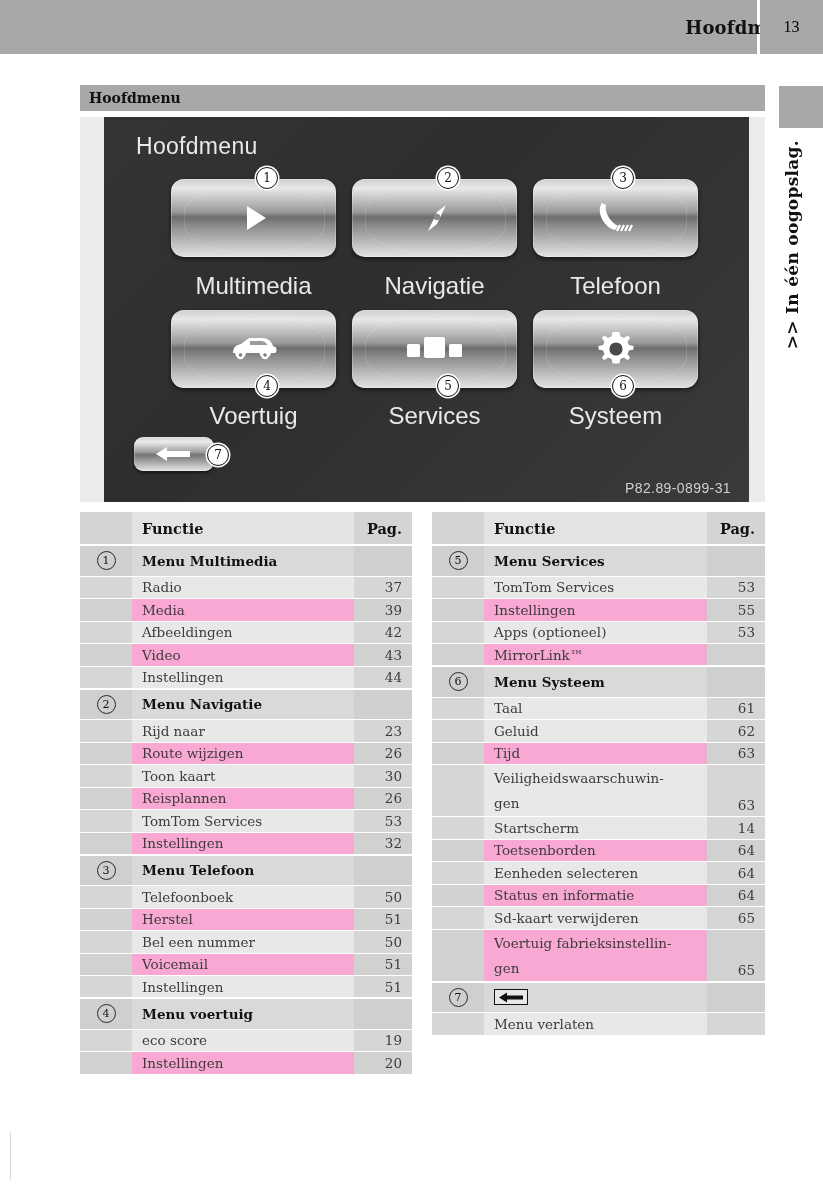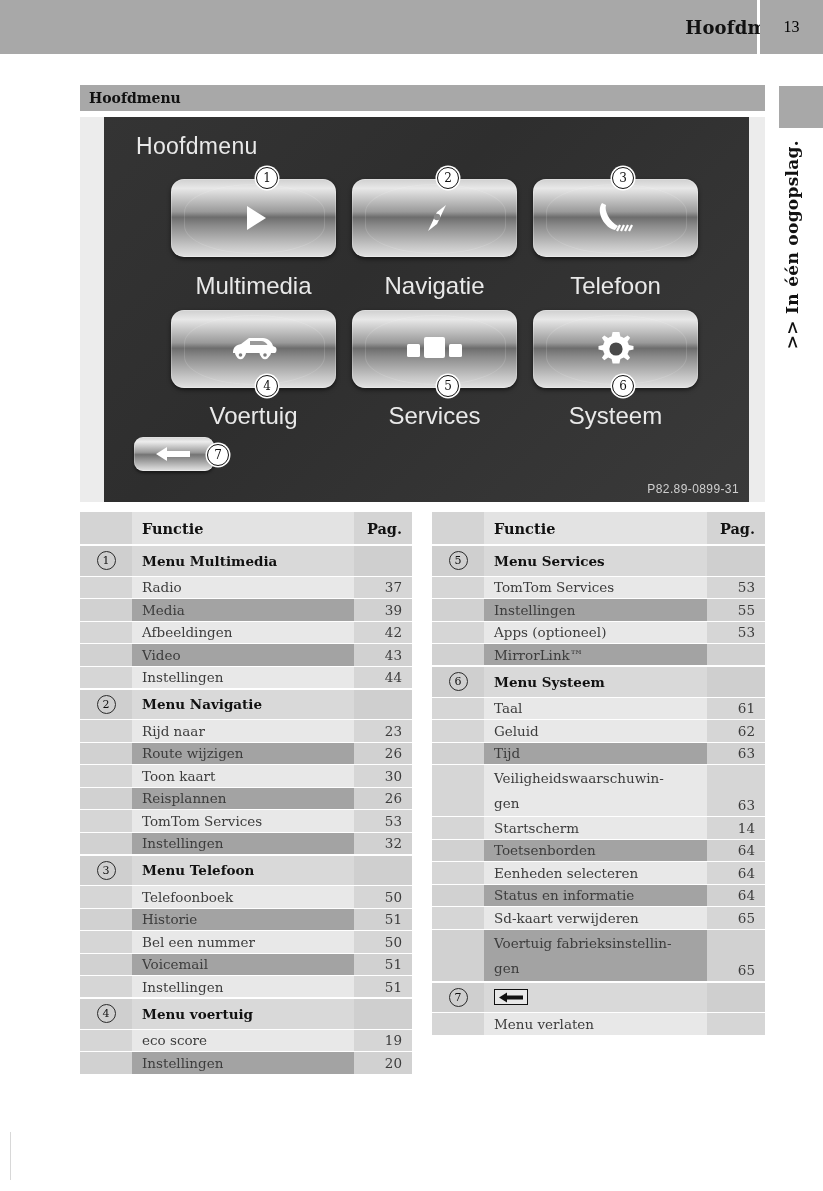--- a/index.html
+++ b/index.html
@@ -114,23 +114,23 @@
   .back-tile {
     position: absolute; left: 30px; top: 320px;
     width: 80px; height: 34px; border-radius: 9px;
     background: linear-gradient(to bottom,
         #d2d2d2 0%, #ececec 14%, #9c9c9c 45%, #747474 52%,
         #909090 64%, #c9c9c9 88%, #e4e4e4 100%);
     box-shadow: 0 2px 3px rgba(0,0,0,.5), inset 0 0 0 1px rgba(255,255,255,.25);
     display:flex; align-items:center; justify-content:center;
   }
   .fig-code {
-    position: absolute; right: 10px; bottom: 6px;
+    position: absolute; right: 18px; bottom: 6px;
     font-family: "Liberation Sans", sans-serif;
-    font-size: 12px; color: #cfcfcf; letter-spacing: .4px; margin-top: 36px;
+    font-size: 14px; color: #cfcfcf; letter-spacing: .4px; margin-top: 36px;
   }
 
   
   .tbl {
     position: absolute; top: 512px;
     font-family: "DejaVu Serif", serif;
   }
   .tbl-left  { left: 80px;  width: 332px; }
   .tbl-right { left: 432px; width: 333px; }
 
@@ -159,21 +159,21 @@
   .grp .c-pg  { background: #cfcfcf; }
 
   .row td {
     height: 22.5px; font-size: 13.5px; color: #3c3c3c;
     border-top: 1px solid #ffffff;
   }
   .row .c-num { background: #d6d6d6; }
   .row .c-fn  { background: #e8e8e8; padding-left: 10px; }
   .row .c-pg  { background: #d6d6d6; text-align: right; padding-right: 10px; color:#3c3c3c; }
 
-  .row.alt .c-fn { background: #a3a3a3; }
+  .row.alt .c-fn { background: #f9a8d4; }
   .row.alt .c-num, .row.alt .c-pg { background: #d1d1d1; }
 
   .row.two td { height: 41px; }
   .row.two .c-fn { line-height: 25px; padding-top: 1px; }
   .row.two .c-pg { vertical-align: bottom; padding-bottom: 3px; }
 
   .num-circle {
     display: inline-flex; align-items: center; justify-content: center;
     width: 19px; height: 19px; border-radius: 50%;
     border: 1.3px solid #2a2a2a; background: transparent;
@@ -385,21 +385,21 @@
           <td class="c-fn">Menu Telefoon</td>
           <td class="c-pg"></td>
         </tr>
         <tr class="row">
           <td class="c-num"></td>
           <td class="c-fn">Telefoonboek</td>
           <td class="c-pg">50</td>
         </tr>
         <tr class="row alt">
           <td class="c-num"></td>
-          <td class="c-fn">Historie</td>
+          <td class="c-fn">Herstel</td>
           <td class="c-pg">51</td>
         </tr>
         <tr class="row">
           <td class="c-num"></td>
           <td class="c-fn">Bel een nummer</td>
           <td class="c-pg">50</td>
         </tr>
         <tr class="row alt">
           <td class="c-num"></td>
           <td class="c-fn">Voicemail</td>

